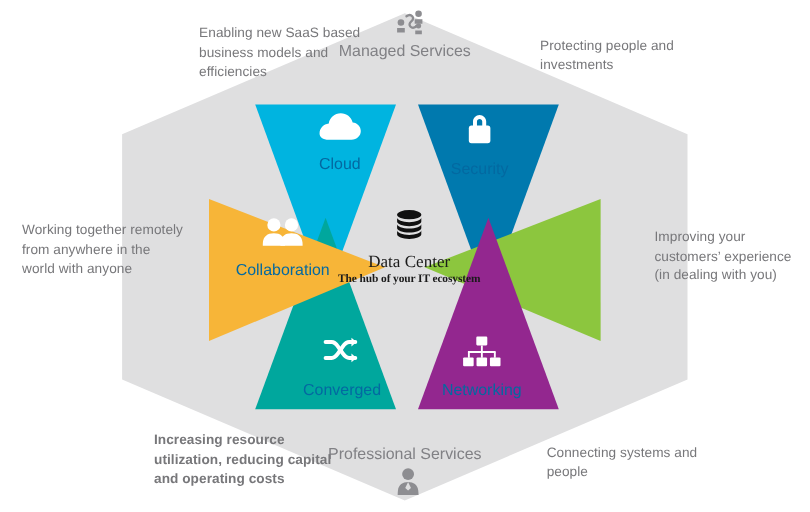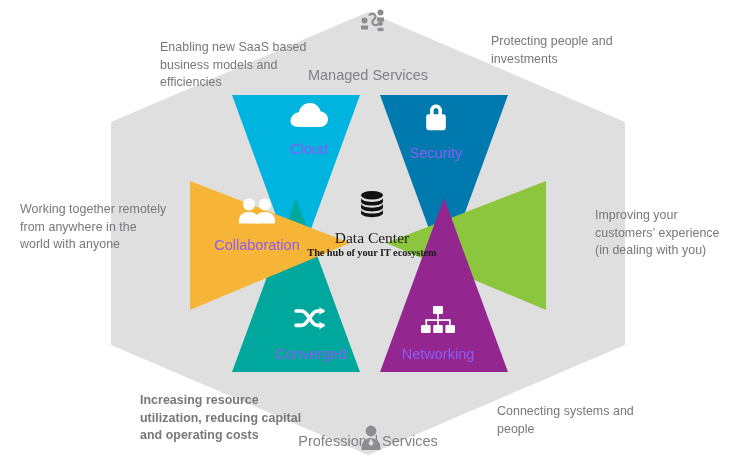--- a/index.html
+++ b/index.html
@@ -23,36 +23,35 @@
 
   
   .caption {
     position: absolute;
     color: #77777a;
     font-size: 12.4px;
     line-height: 17.5px;
     letter-spacing: 0.05px;
     white-space: pre-line;
   }
-  .cap-topleft   { left: 160px; top: 22px;  width: 168px; margin-top: 17px; }
+  .cap-topleft   { left: 181px; top: 22px;  width: 168px; }
   .cap-topright  { left: 491px; top: 33px;  width: 180px; }
   .cap-left      { left: 20px;  top: 201px; width: 150px; }
   .cap-right     { left: 595px; top: 207px; width: 140px; }
   .cap-botleft   { left: 140px; top: 392px; width: 170px; font-weight: bold; }
   .cap-botright  { left: 497px; top: 403px; width: 160px; }
 
   
   .vertex-label {
     position: absolute;
     color: #818185;
     font-size: 14.5px;
     line-height: 18px;
     text-align: center;
     white-space: nowrap;
-    margin-top: 28px;
   }
   .vl-top    { left: 0; right: 0; top: 38px; }
   .vl-bottom { left: 0; right: 0; top: 404px; }
 
   .vertex-icon {
     position: absolute;
     color: #8d8d91;
   }
   .vi-top    { left: 358px; top: 8px;   width: 30px; height: 28px; }
   .vi-bottom { left: 358px; top: 424px; width: 26px; height: 28px; }
@@ -61,21 +60,21 @@
   .seg {
     position: absolute;
     color: #ffffff;
     text-align: center;
     pointer-events: none;
   }
   .seg-label {
     font-size: 14.5px;
     line-height: 15.5px;
     white-space: pre-line;
-    color: #8b5cf6;
+    color: #0369a1;
   }
   .seg-icon { color: #ffffff; display: block; margin: 0 auto 6px auto; }
 
   .seg-cloud      { left: 262px; top: 100px; width: 94px; }
   .seg-security   { left: 388px; top: 100px; width: 96px; }
   .seg-cis        { left: 455px; top: 192px; width: 104px; text-align: left; }
   .seg-collab     { left: 198px; top: 196px; width: 118px; }
   .seg-converged  { left: 262px; top: 305px; width: 98px; }
   .seg-networking { left: 386px; top: 305px; width: 104px; }
 

